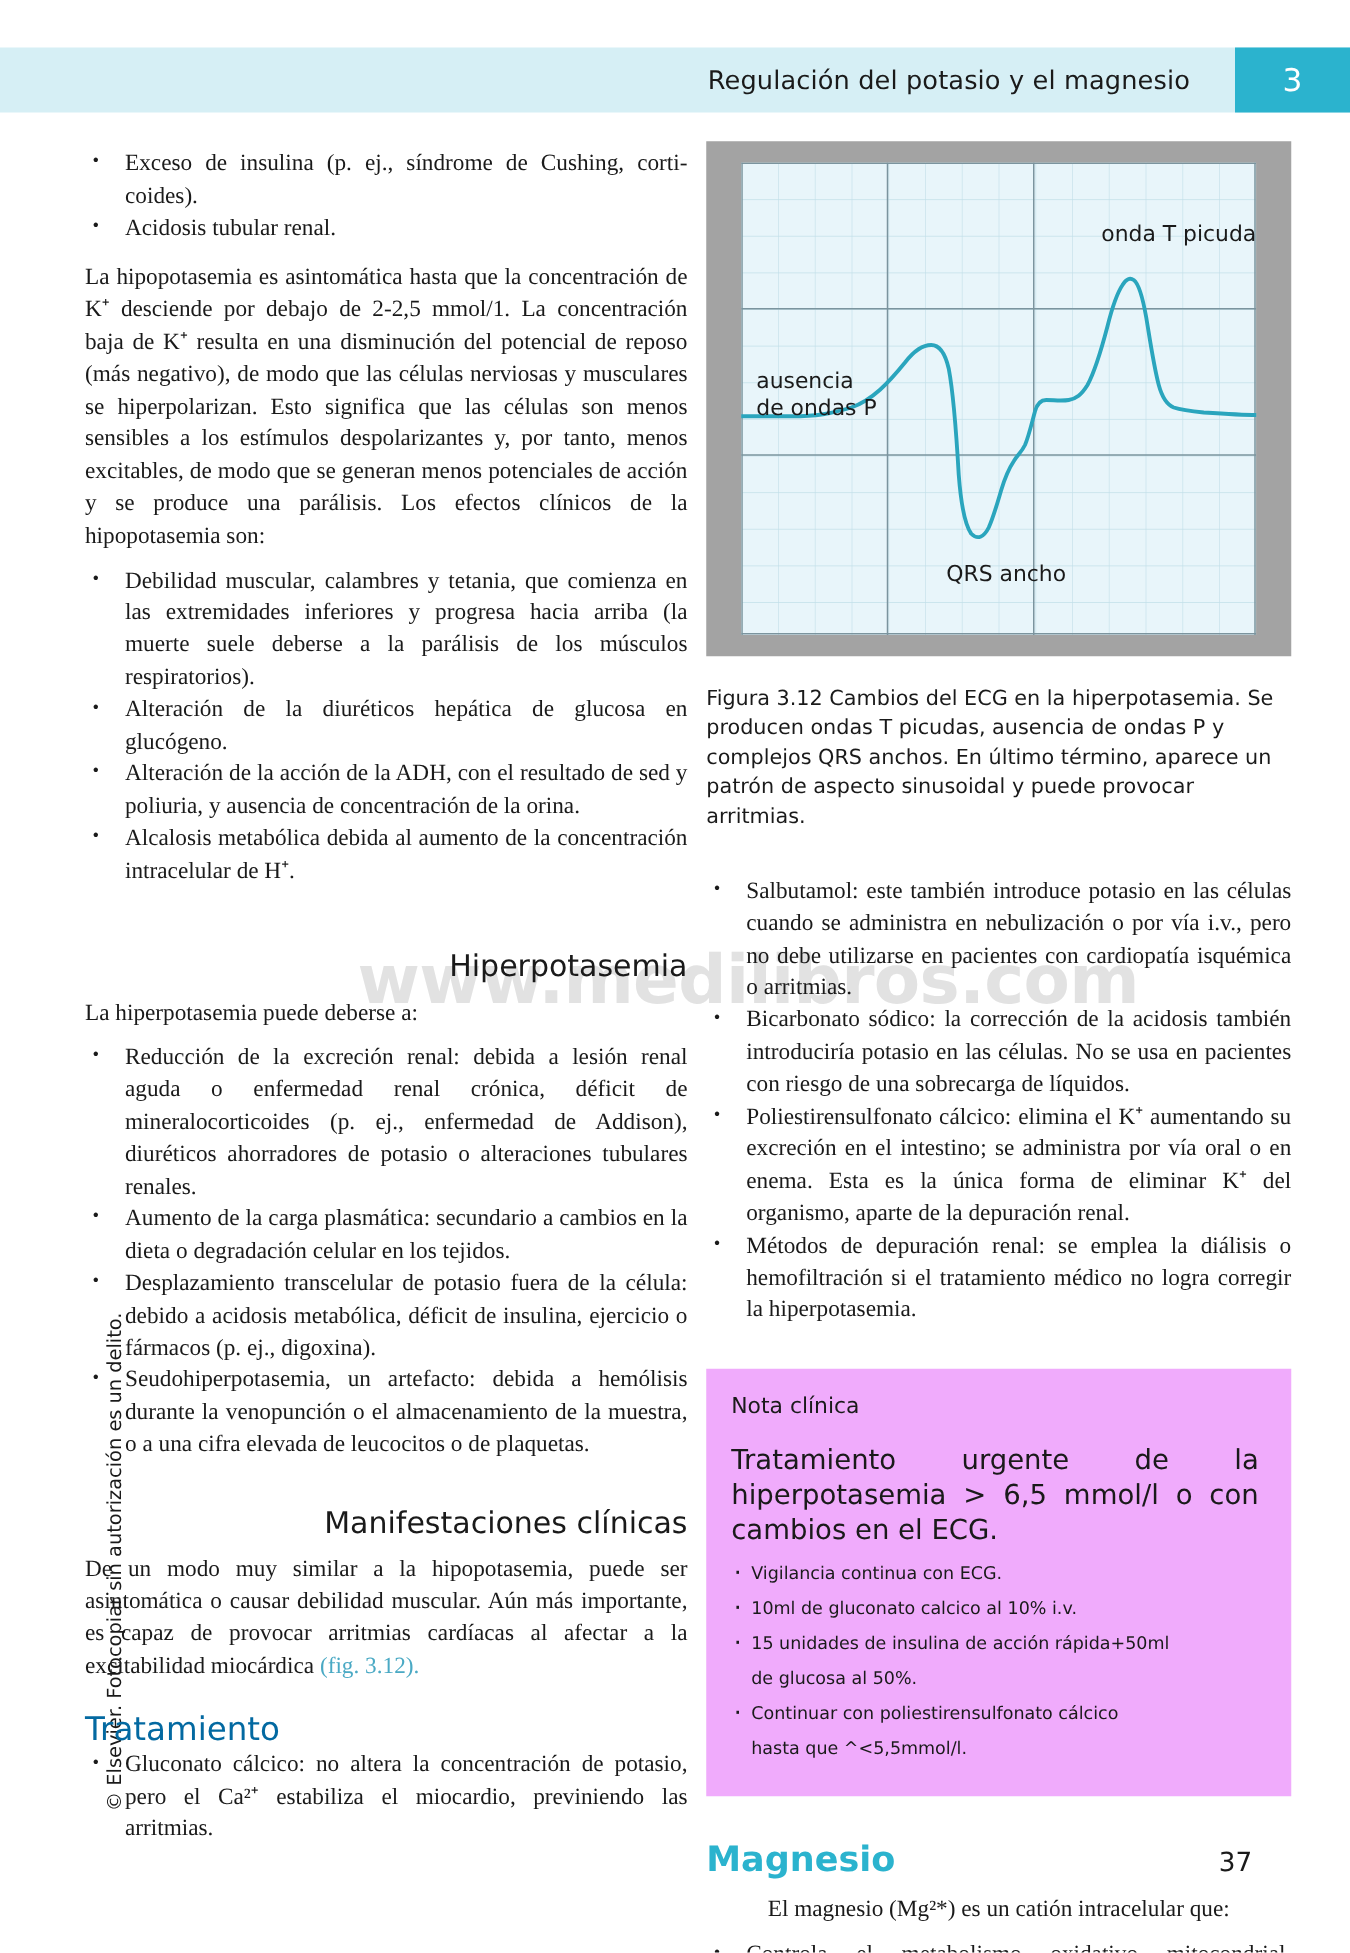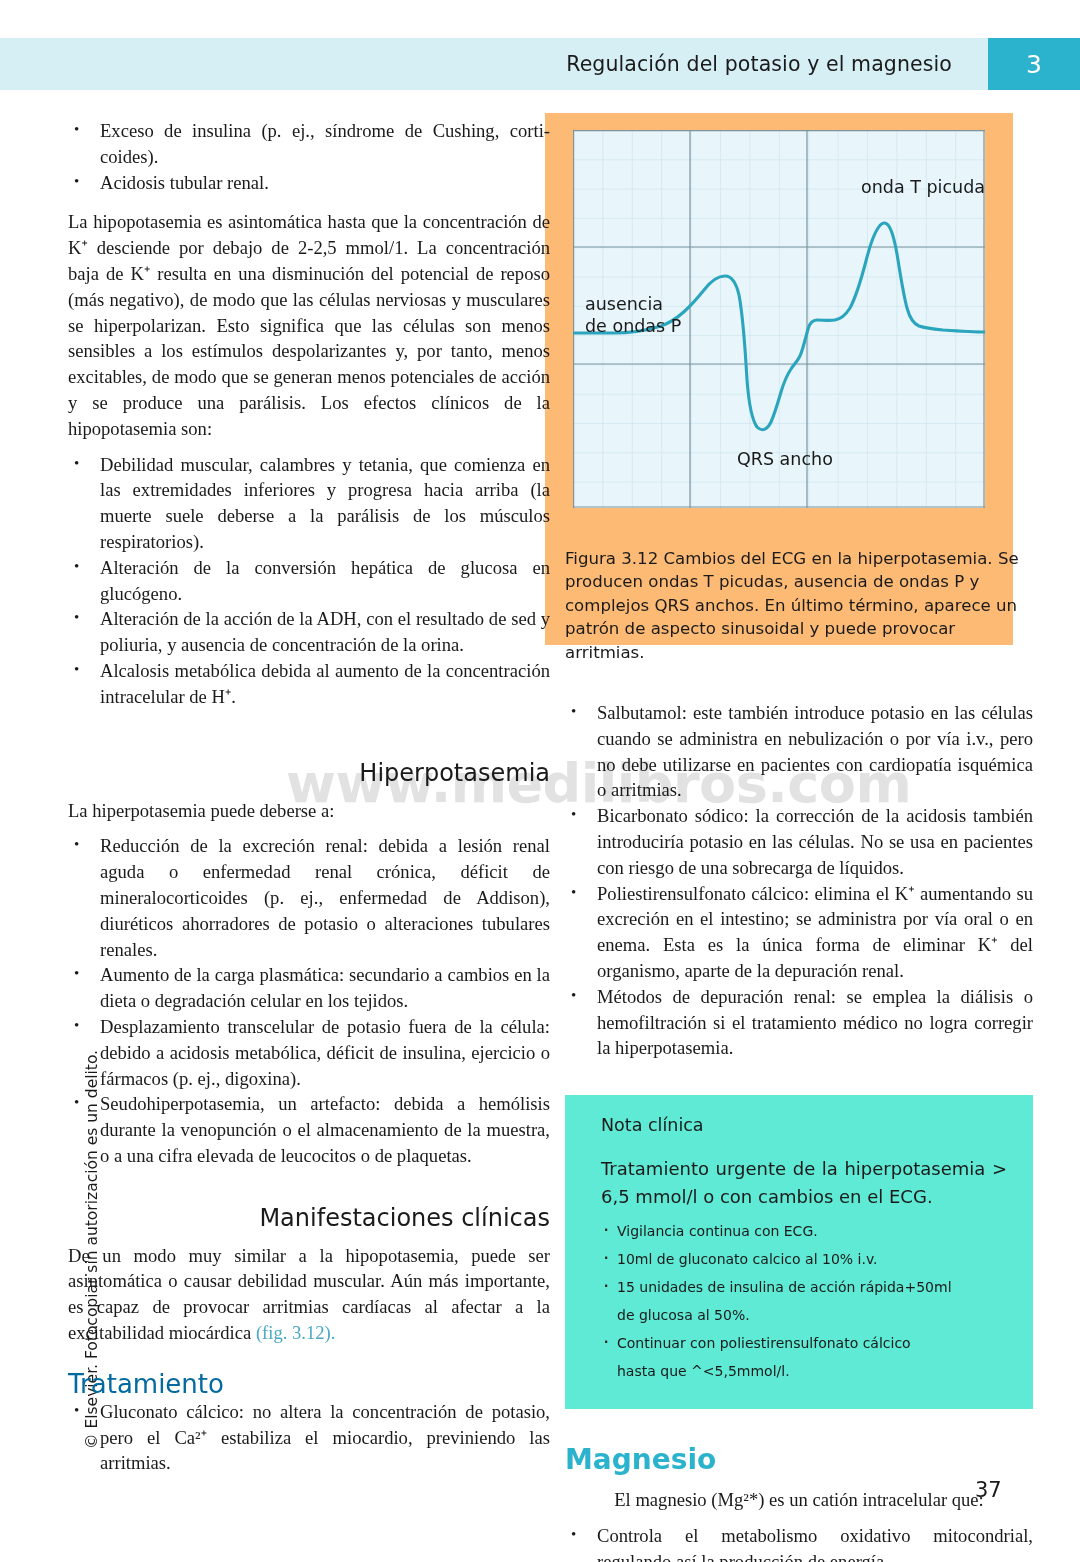--- a/index.html
+++ b/index.html
@@ -150,54 +150,54 @@
     font-size: 28px;
     color: #2bb3ce;
     margin: 0 0 10px 0;
     line-height: 34px;
   }
   .figref { color: #4aa9c4; }
 
   
   #figure-box {
     position: absolute;
-    left: 545px; top: 113px;
-    width: 468px; height: 532px;
-    background: #fdba74;
+    left: 565px; top: 113px;
+    width: 468px; height: 412px;
+    background: #a3a3a3;
     z-index: 50;
   }
   #ecg-svg {
     position: absolute;
     left: 28px; top: 17px;
   }
   p.caption {
     font-family: "DejaVu Sans", sans-serif;
     font-size: 16.6px;
     line-height: 23.4px;
     margin: 0;
     color: #1a1a1a;
     text-align: left;
   }
 
   
   #nota-box {
-    background: #5eead4;
-    padding: 20px 26px 24px 36px;
+    background: #f0abfc;
+    padding: 20px 26px 24px 20px;
     box-sizing: border-box;
     width: 468px;
   }
   #nota-title {
     font-family: "DejaVu Sans", sans-serif;
     font-size: 17.5px;
     color: #1a1a1a;
     margin: 0 0 20px 0;
   }
   p.nota-body {
     font-family: "DejaVu Sans", sans-serif;
-    font-size: 18px;
+    font-size: 22px;
     line-height: 28px;
     margin: 0;
     text-align: justify;
     color: #1a1a1a;
   }
   ul.nota-list {
     list-style: none;
     margin: 6px 0 0 0;
     padding: 0;
     font-family: "DejaVu Sans", sans-serif;
@@ -298,21 +298,21 @@
   <ul class="bullets" style="margin-top:0">
     <li>Exceso de insulina (p. ej., síndrome de Cushing, corti-coides).</li>
     <li>Acidosis tubular renal.</li>
   </ul>
 
   <div class="spacer-14"></div>
   <p class="body">La hipopotasemia es asintomática hasta que la concentración de K⁺ desciende por debajo de 2-2,5 mmol/1. La concentración baja de K⁺ resulta en una disminución del potencial de reposo (más negativo), de modo que las células nerviosas y musculares se hiperpolarizan. Esto significa que las células son menos sensibles a los estímulos despolarizantes y, por tanto, menos excitables, de modo que se generan menos potenciales de acción y se produce una parálisis. Los efectos clínicos de la hipopotasemia son:</p>
 
   <ul class="bullets">
     <li>Debilidad muscular, calambres y tetania, que comienza en las extremidades inferiores y progresa hacia arriba (la muerte suele deberse a la parálisis de los músculos respiratorios).</li>
-    <li>Alteración de la conversión hepática de glucosa en glucógeno.</li>
+    <li>Alteración de la diuréticos hepática de glucosa en glucógeno.</li>
     <li>Alteración de la acción de la ADH, con el resultado de sed y poliuria, y ausencia de concentración de la orina.</li>
     <li>Alcalosis metabólica debida al aumento de la concentración intracelular de H⁺.</li>
   </ul>
 
   <div class="spacer-14"></div>
 
   <div class="spacer-34"></div>
   <h2 class="section-head">Hiperpotasemia</h2>
   <p class="body">La hiperpotasemia puede deberse a:</p>
 

